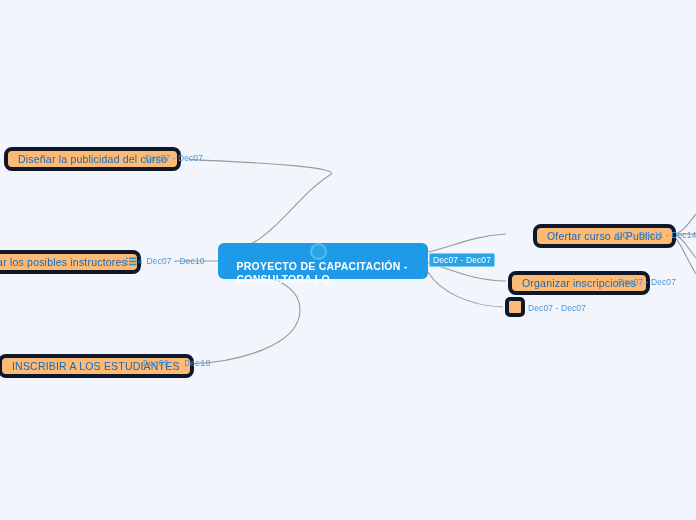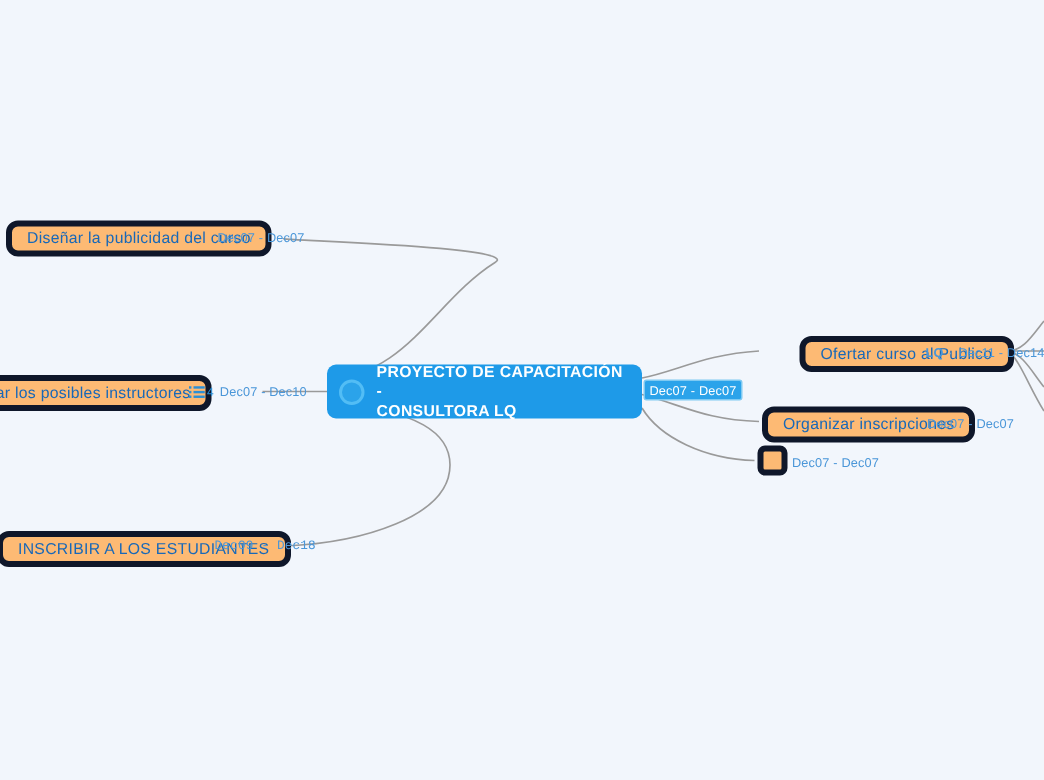--- a/index.html
+++ b/index.html
@@ -60,20 +60,21 @@
     left: 218px;
     top: 243px;
     width: 210px;
     height: 36px;
     background: #1e9ae8;
     border-radius: 6px;
     display: flex;
     align-items: center;
     padding: 0 10px 0 8px;
     box-sizing: border-box;
+    flex-direction: column;
   }
   .root-bullet {
     width: 13px;
     height: 13px;
     border-radius: 50%;
     border: 2px solid #52bdf5;
     background: #2ba3ea;
     flex: 0 0 auto;
     margin-right: 8px;
   }

